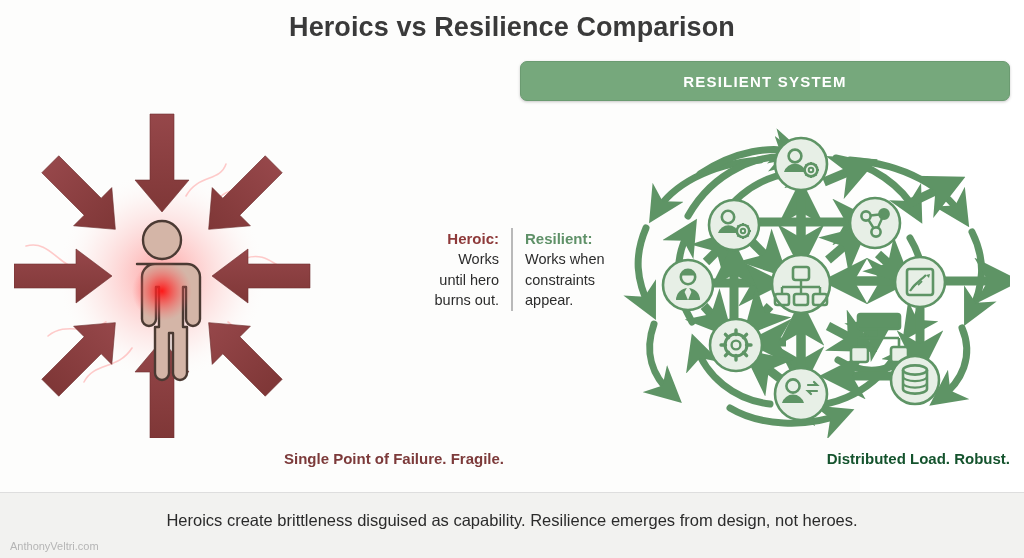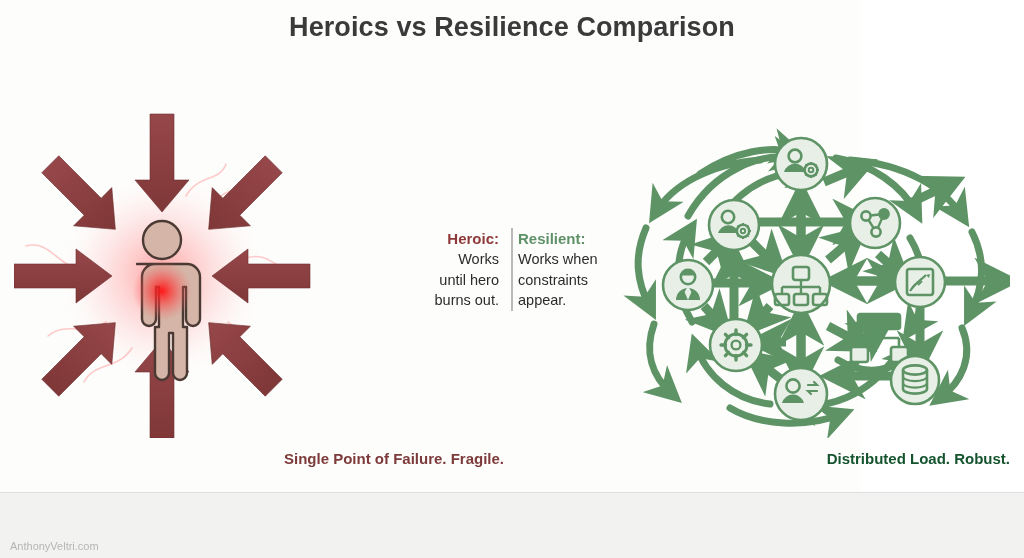--- a/index.html
+++ b/index.html
@@ -67,21 +67,21 @@
     gap: 0;
   }
   .ct-col { width: 50%; }
   .ct-col-left {
     text-align: right;
     padding-right: 12px;
     border-right: 2px solid #b9b9b9;
   }
   .ct-col-right {
     text-align: left;
-    padding-left: 5px;
+    padding-left: 12px;
   }
   .ct-head {
     font-size: 15px;
     font-weight: 700;
     line-height: 1.42;
     white-space: nowrap;
   }
   .ct-head-heroic { color: #8e3a3a; }
   .ct-head-resilient { color: #5f9168; }
   .ct-body {
@@ -125,20 +125,23 @@
 
   svg { display: block; }
 </style>
 </head>
 <body>
 
 <div id="root">
 
   <div class="title">Heroics vs Resilience Comparison</div>
 
+  <div class="banner banner-resilient">
+    <span>RESILIENT SYSTEM</span>
+  </div>
 
   <div class="panel panel-left">
     <svg width="400" height="330" viewBox="0 0 400 330">
       <defs>
         <radialGradient id="glowOuter" cx="50%" cy="50%" r="50%">
           <stop offset="0%" stop-color="#ff4d4d" stop-opacity="0.52"></stop>
           <stop offset="35%" stop-color="#ff6a6a" stop-opacity="0.30"></stop>
           <stop offset="70%" stop-color="#ff9a9a" stop-opacity="0.12"></stop>
           <stop offset="100%" stop-color="#ffffff" stop-opacity="0"></stop>
         </radialGradient>
@@ -403,16 +406,17 @@
         </g>
 
       </g>
     </svg>
   </div>
 
   <div class="caption caption-left">Single Point of Failure. Fragile.</div>
   <div class="caption caption-right">Distributed Load. Robust.</div>
 
   <div class="footer">
+    <div class="footer-text">Heroics create brittleness disguised as capability. Resilience emerges from design, not heroes.</div>
     <div class="watermark">AnthonyVeltri.com</div>
   </div>
 
 </div>
 
 </body></html>

